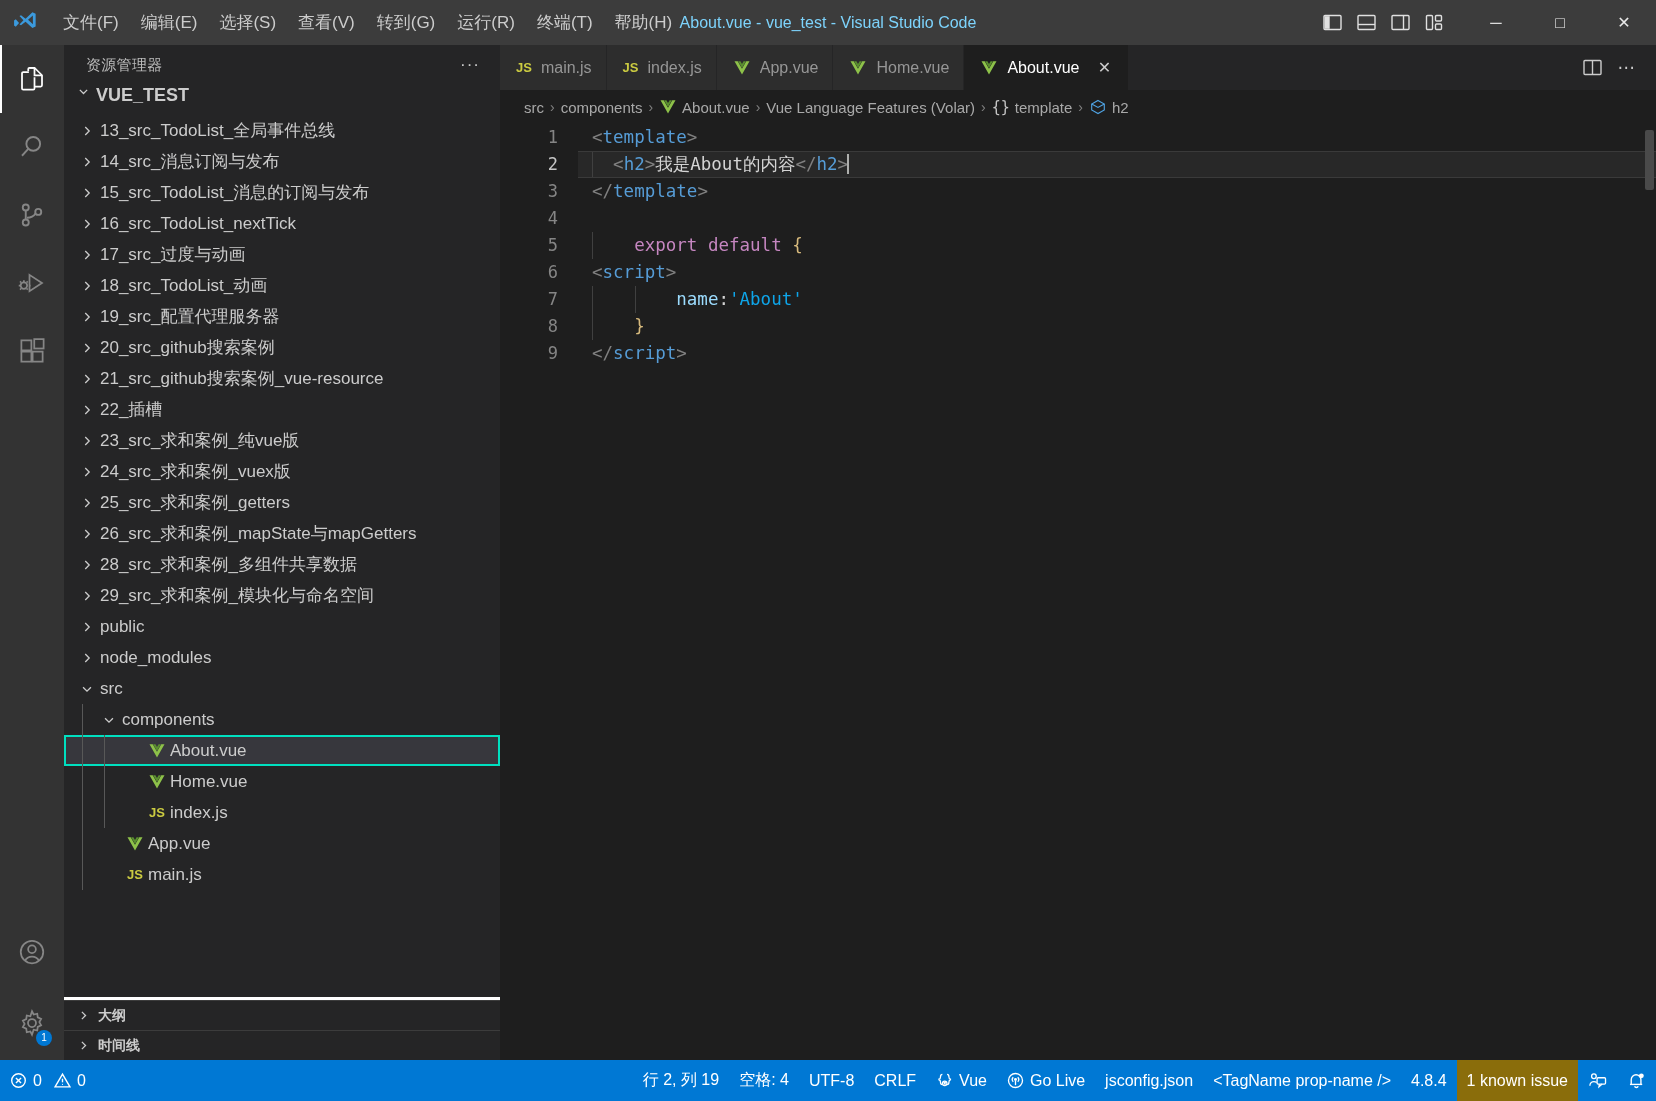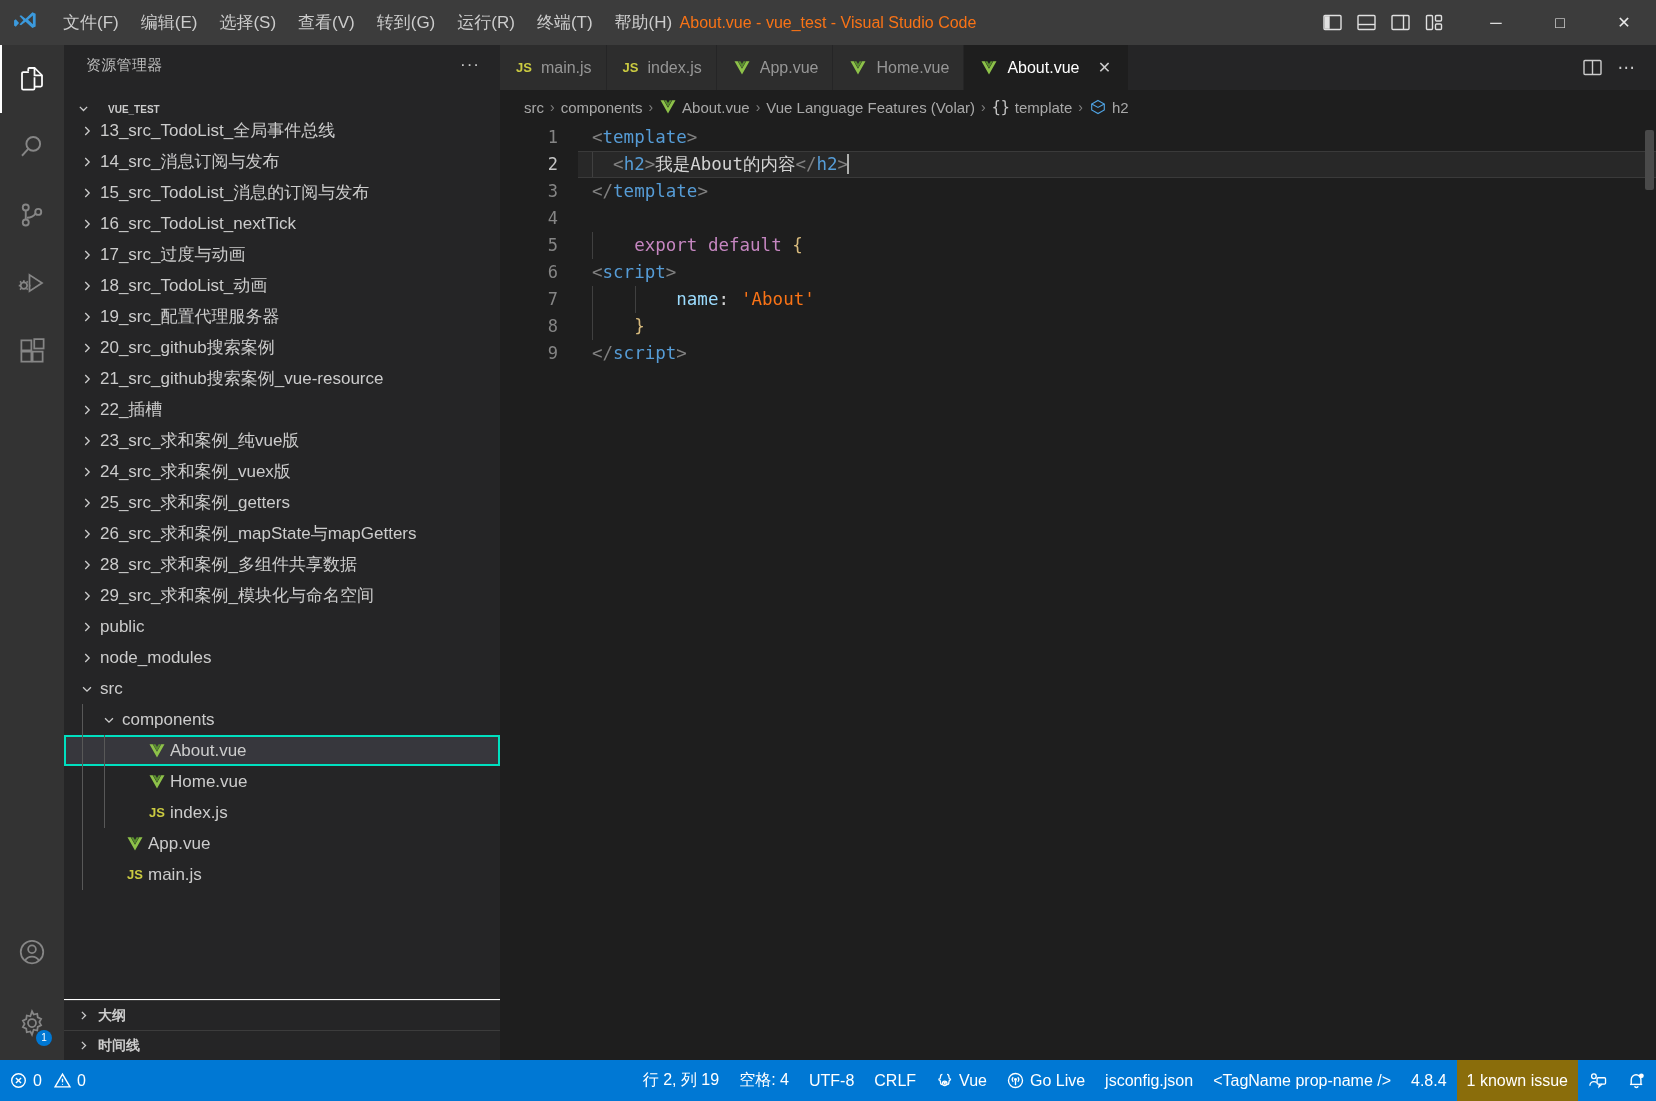--- a/index.html
+++ b/index.html
@@ -20,21 +20,21 @@
   }
   .vscode-logo { width: 52px; display: flex; align-items: center; justify-content: center; }
   .vscode-logo svg { width: 26px; height: 26px; }
   .menu { display: flex; align-items: flex-end; height: 100%; }
   .menu-item {
     padding: 0 11px; height: 100%; display: flex; align-items: center;
     font-size: 17px; color: #cccccc; cursor: default; white-space: nowrap;
   }
   .title-center {
     position: absolute; left: 0; right: 0; text-align: center;
-    font-size: 16px; color: #f97316; pointer-events: none;
+    font-size: 16px; color: #7dd3fc; pointer-events: none;
   }
   .title-right { margin-left: auto; display: flex; align-items: center; height: 100%; z-index: 2; }
   .layout-btns { display: flex; align-items: center; gap: 2px; padding-right: 14px; }
   .layout-btn {
     width: 32px; height: 32px; display: flex; align-items: center; justify-content: center;
     cursor: pointer;
   }
   .win-btn {
     width: 64px; height: 45px; display: flex; align-items: center; justify-content: center;
     font-size: 16px; color: #e8e8e8; cursor: pointer;
@@ -70,22 +70,22 @@
     display: flex; flex-direction: column; min-height: 0;
   }
   .sidebar-header {
     height: 40px; flex: 0 0 40px; display: flex; align-items: center;
     padding: 0 14px 0 22px; font-size: 15px; color: #bbbbbb; letter-spacing: .3px;
   }
   .sidebar-header .dots { margin-left: auto; cursor: pointer; font-size: 17px; color: #cccccc;
      letter-spacing:1px; padding: 0 6px; }
   .tree-section { display: flex; flex-direction: column; min-height: 0; flex: 1; }
   .section-head {
-    height: 30px; flex: 0 0 30px; display: flex; align-items: flex-end; gap: 16px;
-    padding-left: 10px; font-size: 10px; font-weight: bold; color: #cccccc;
+    height: 30px; flex: 0 0 30px; display: flex; align-items: flex-start; gap: 4px;
+    padding-left: 10px; font-size: 18px; font-weight: bold; color: #cccccc;
     cursor: pointer; user-select: none;
   }
   .tree-scroll { flex: 1; overflow: hidden; position: relative; }
   .trow {
     height: 31px; display: flex; align-items: center; font-size: 17px;
     color: #cccccc; white-space: nowrap; cursor: pointer; position: relative;
     padding-right: 8px;
   }
   .trow.selected { background: #37373d; }
   .trow.selected.focused {
@@ -95,21 +95,21 @@
     width: 26px; flex: 0 0 26px; display: flex; align-items: center; justify-content: center;
     color: #cccccc;
   }
   .twist svg { width: 14px; height: 14px; }
   .ficon { width: 26px; flex: 0 0 26px; display: flex; align-items: center; justify-content: center; }
   .tlabel { overflow: hidden; text-overflow: clip; }
   .indent-guide {
     position: absolute; top: 0; bottom: 0; width: 1px; background: #585858;
   }
   .bottom-panel {
-    border-top: 1px solid #ffffff;
+    border-top: 3px solid #ffffff;
   }
   .panel-head {
     height: 30px; display: flex; align-items: center; gap: 6px; padding-left: 10px;
     font-size: 14px; font-weight: bold; color: #cccccc; cursor: pointer;
     border-top: 1px solid #3c3c3c;
   }
 
   
   .editor-area { flex: 1; display: flex; flex-direction: column; min-width: 0; background: #1e1e1e; }
   .tabbar { height: 45px; flex: 0 0 45px; background: #252526; display: flex; position: relative; }
@@ -156,21 +156,21 @@
   .cline.active-line:after {
     content:""; position:absolute; left:0; right:0; top:0; bottom:0;
     border-top:1px solid #3a3a3a; border-bottom:1px solid #3a3a3a; pointer-events:none;
   }
   .ig { position: absolute; top: 0; bottom: 0; width: 1px; background: #404040; }
   .tag { color: #569cd6; }
   .punct { color: #808080; }
   .txt { color: #d4d4d4; }
   .kw { color: #c586c0; }
   .prop { color: #9cdcfe; }
-  .str { color: #f97316; margin-left: 12px; }
+  .str { color: #0ea5e9; }
   .brace-y { color: #d7ba7d; }
   .cursor {
     display: inline-block; width: 2px; height: 20px; background: #aeafad;
     vertical-align: -4px; margin-left: -1px;
   }
   .scroll-vert {
     position: absolute; right: 0; top: 0; width: 14px; height: 100%;
   }
   .scroll-thumb { position: absolute; right: 2px; top: 6px; width: 9px; height: 60px;
      background: #4a4a4a; border-radius: 2px; }

